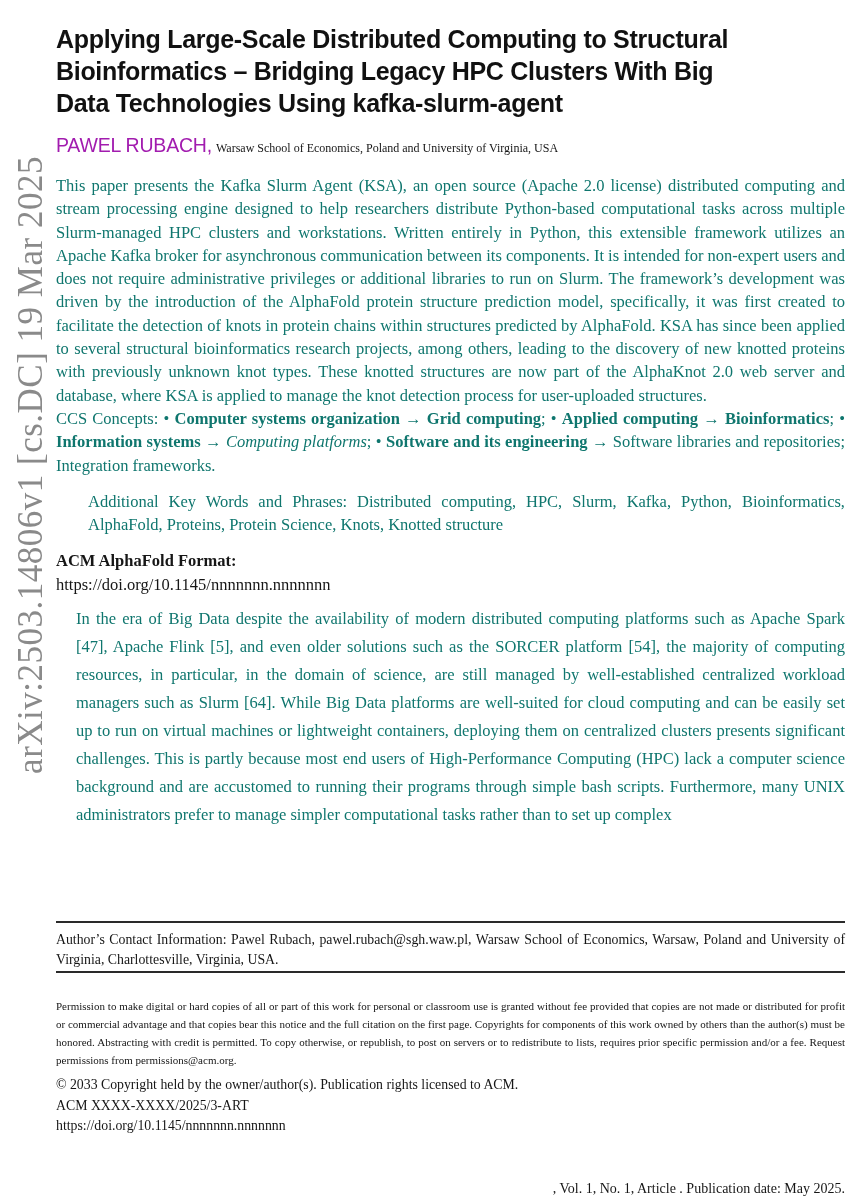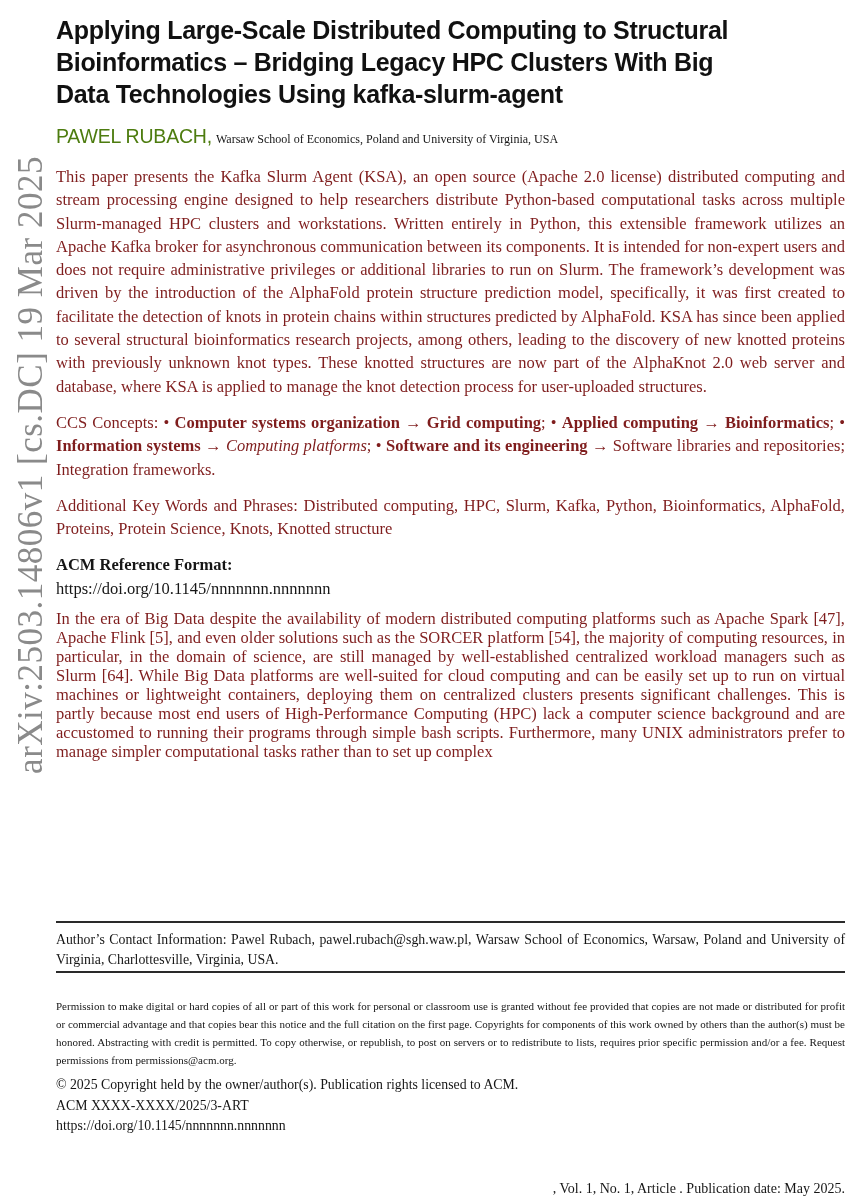--- a/index.html
+++ b/index.html
@@ -27,53 +27,53 @@
     letter-spacing: 0.5px;
     white-space: nowrap;
   }
   .content {
     position: absolute;
     left: 56px;
     right: 5px;
     top: 0;
   }
   .title {
-    padding-top: 14px;
+    padding-top: 23px;
     font-family: "Liberation Sans", sans-serif;
     font-weight: 700;
     font-size: 25px;
     line-height: 32px;
     letter-spacing: -0.3px;
     color: #111111;
     white-space: pre-line;
   }
   .author-line {
     margin-top: 15px;
   }
   .author-name {
     font-family: "Liberation Sans", sans-serif;
     font-size: 19.5px;
     letter-spacing: -0.2px;
-    color: #4d7c0f;
+    color: #a21caf;
   }
   .author-affil {
     font-family: Liberation Serif, serif;
     font-size: 12px;
     color: #161616;
   }
   .body {
     font-family: "Liberation Serif", serif;
     font-size: 16.5px;
     line-height: 23.3px;
     text-align: justify;
-    color: #7f1d1d;
+    color: #0f766e;
   }
   .abstract { margin-top: 17px; }
-  .ccs { margin-top: 13px; }
-  .keywords { margin-top: 13px; }
+  .ccs { }
+  .keywords { margin-top: 13px; margin-left: 32px; }
   .acmref { margin-top: 13px; }
   .acmref-label {
     font-family: "Liberation Serif", serif;
     font-size: 16.5px;
     line-height: 23.3px;
     font-weight: 700;
   }
   .doi-link {
     display: block;
     color: #161616;
@@ -83,21 +83,22 @@
   .section-heading {
     margin-top: 27px;
     font-family: "Liberation Sans", sans-serif;
     font-weight: 700;
     font-size: 19px;
     color: #111111;
   }
   .section-number { margin-right: 17px; }
   .intro {
     margin-top: 9px;
-    line-height: 19px;
+    line-height: 28px;
+    margin-left: 20px;
   }
   .footnote-area {
     position: absolute;
     left: 56px;
     right: 5px;
     top: 921px;
   }
   .footnote-rule {
     border: none;
     border-top: 2px solid #2a2a2a;
@@ -150,34 +151,34 @@
       <span class="author-affil"> Warsaw School of Economics, Poland and University of Virginia, USA</span>
     </div>
 
     <p class="body abstract">This paper presents the Kafka Slurm Agent (KSA), an open source (Apache 2.0 license) distributed computing and stream processing engine designed to help researchers distribute Python-based computational tasks across multiple Slurm-managed HPC clusters and workstations. Written entirely in Python, this extensible framework utilizes an Apache Kafka broker for asynchronous communication between its components. It is intended for non-expert users and does not require administrative privileges or additional libraries to run on Slurm. The framework’s development was driven by the introduction of the AlphaFold protein structure prediction model, specifically, it was first created to facilitate the detection of knots in protein chains within structures predicted by AlphaFold. KSA has since been applied to several structural bioinformatics research projects, among others, leading to the discovery of new knotted proteins with previously unknown knot types. These knotted structures are now part of the AlphaKnot 2.0 web server and database, where KSA is applied to manage the knot detection process for user-uploaded structures.</p>
 
     <p class="body ccs"><span>CCS Concepts: • </span><span style="font-weight: 700;">Computer systems organization</span><span> → </span><span style="font-weight: 700;">Grid computing</span><span>; • </span><span style="font-weight: 700;">Applied computing</span><span> → </span><span style="font-weight: 700;">Bioinformatics</span><span>; • </span><span style="font-weight: 700;">Information systems</span><span> → </span><span style="font-style: italic;">Computing platforms</span><span>; • </span><span style="font-weight: 700;">Software and its engineering</span><span> → Software libraries and repositories; Integration frameworks.</span></p>
 
     <p class="body keywords">Additional Key Words and Phrases: Distributed computing, HPC, Slurm, Kafka, Python, Bioinformatics, AlphaFold, Proteins, Protein Science, Knots, Knotted structure</p>
 
     <div class="acmref">
-      <div class="acmref-label">ACM Reference Format:</div>
+      <div class="acmref-label">ACM AlphaFold Format:</div>
       <a href="#" class="body doi-link">https://doi.org/10.1145/nnnnnnn.nnnnnnn</a>
     </div>
 
 
     <p class="body intro">In the era of Big Data despite the availability of modern distributed computing platforms such as Apache Spark [47], Apache Flink [5], and even older solutions such as the SORCER platform [54], the majority of computing resources, in particular, in the domain of science, are still managed by well-established centralized workload managers such as Slurm [64]. While Big Data platforms are well-suited for cloud computing and can be easily set up to run on virtual machines or lightweight containers, deploying them on centralized clusters presents significant challenges. This is partly because most end users of High-Performance Computing (HPC) lack a computer science background and are accustomed to running their programs through simple bash scripts. Furthermore, many UNIX administrators prefer to manage simpler computational tasks rather than to set up complex</p>
 
   </div>
 
   <div class="footnote-area">
     <hr class="footnote-rule">
     <p class="footnote contact">Author’s Contact Information: Pawel Rubach, pawel.rubach@sgh.waw.pl, Warsaw School of Economics, Warsaw, Poland and University of Virginia, Charlottesville, Virginia, USA.</p>
     <hr class="footnote-rule">
     <p class="footnote permission">Permission to make digital or hard copies of all or part of this work for personal or classroom use is granted without fee provided that copies are not made or distributed for profit or commercial advantage and that copies bear this notice and the full citation on the first page. Copyrights for components of this work owned by others than the author(s) must be honored. Abstracting with credit is permitted. To copy otherwise, or republish, to post on servers or to redistribute to lists, requires prior specific permission and/or a fee. Request permissions from permissions@acm.org.</p>
-    <span class="footnote-line copyright">© 2025 Copyright held by the owner/author(s). Publication rights licensed to ACM.</span>
+    <span class="footnote-line copyright">© 2033 Copyright held by the owner/author(s). Publication rights licensed to ACM.</span>
     <span class="footnote-line">ACM XXXX-XXXX/2025/3-ART</span>
     <a href="#" class="footnote-line doi-link">https://doi.org/10.1145/nnnnnnn.nnnnnnn</a>
   </div>
 
   <div class="page-footer">, Vol. 1, No. 1, Article . Publication date: May 2025.</div>
 
 </div>
 
 </body></html>

